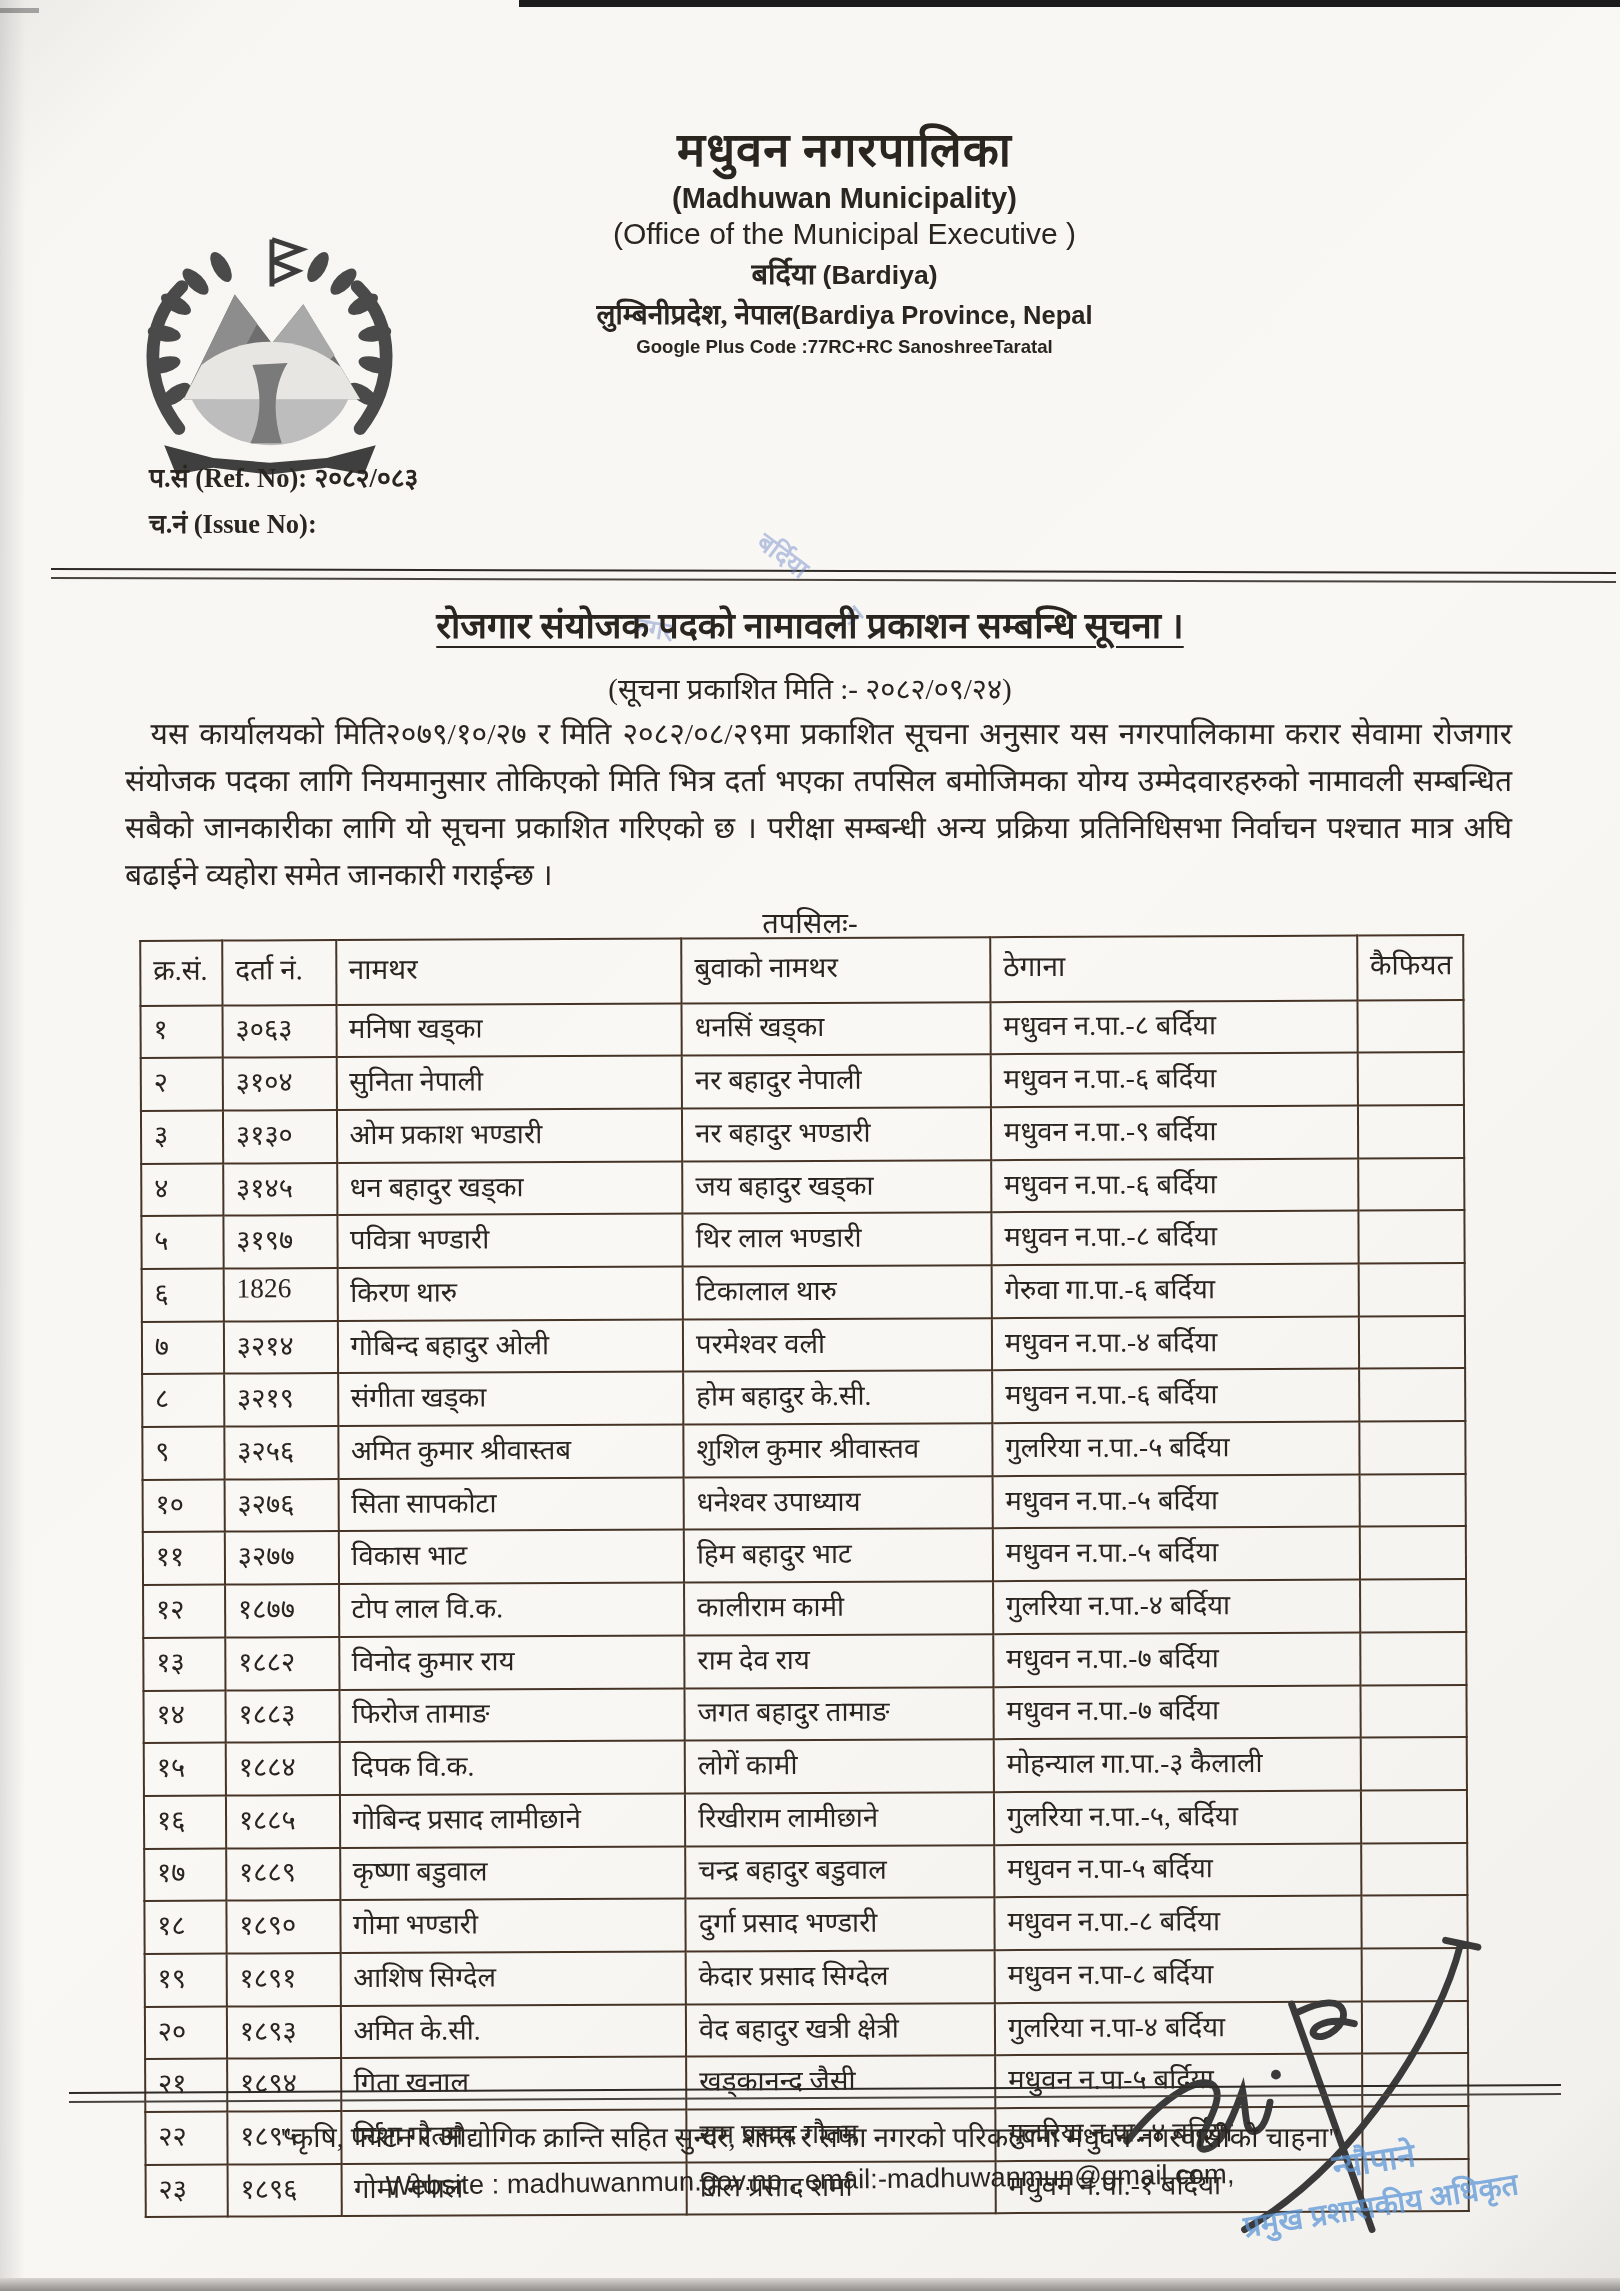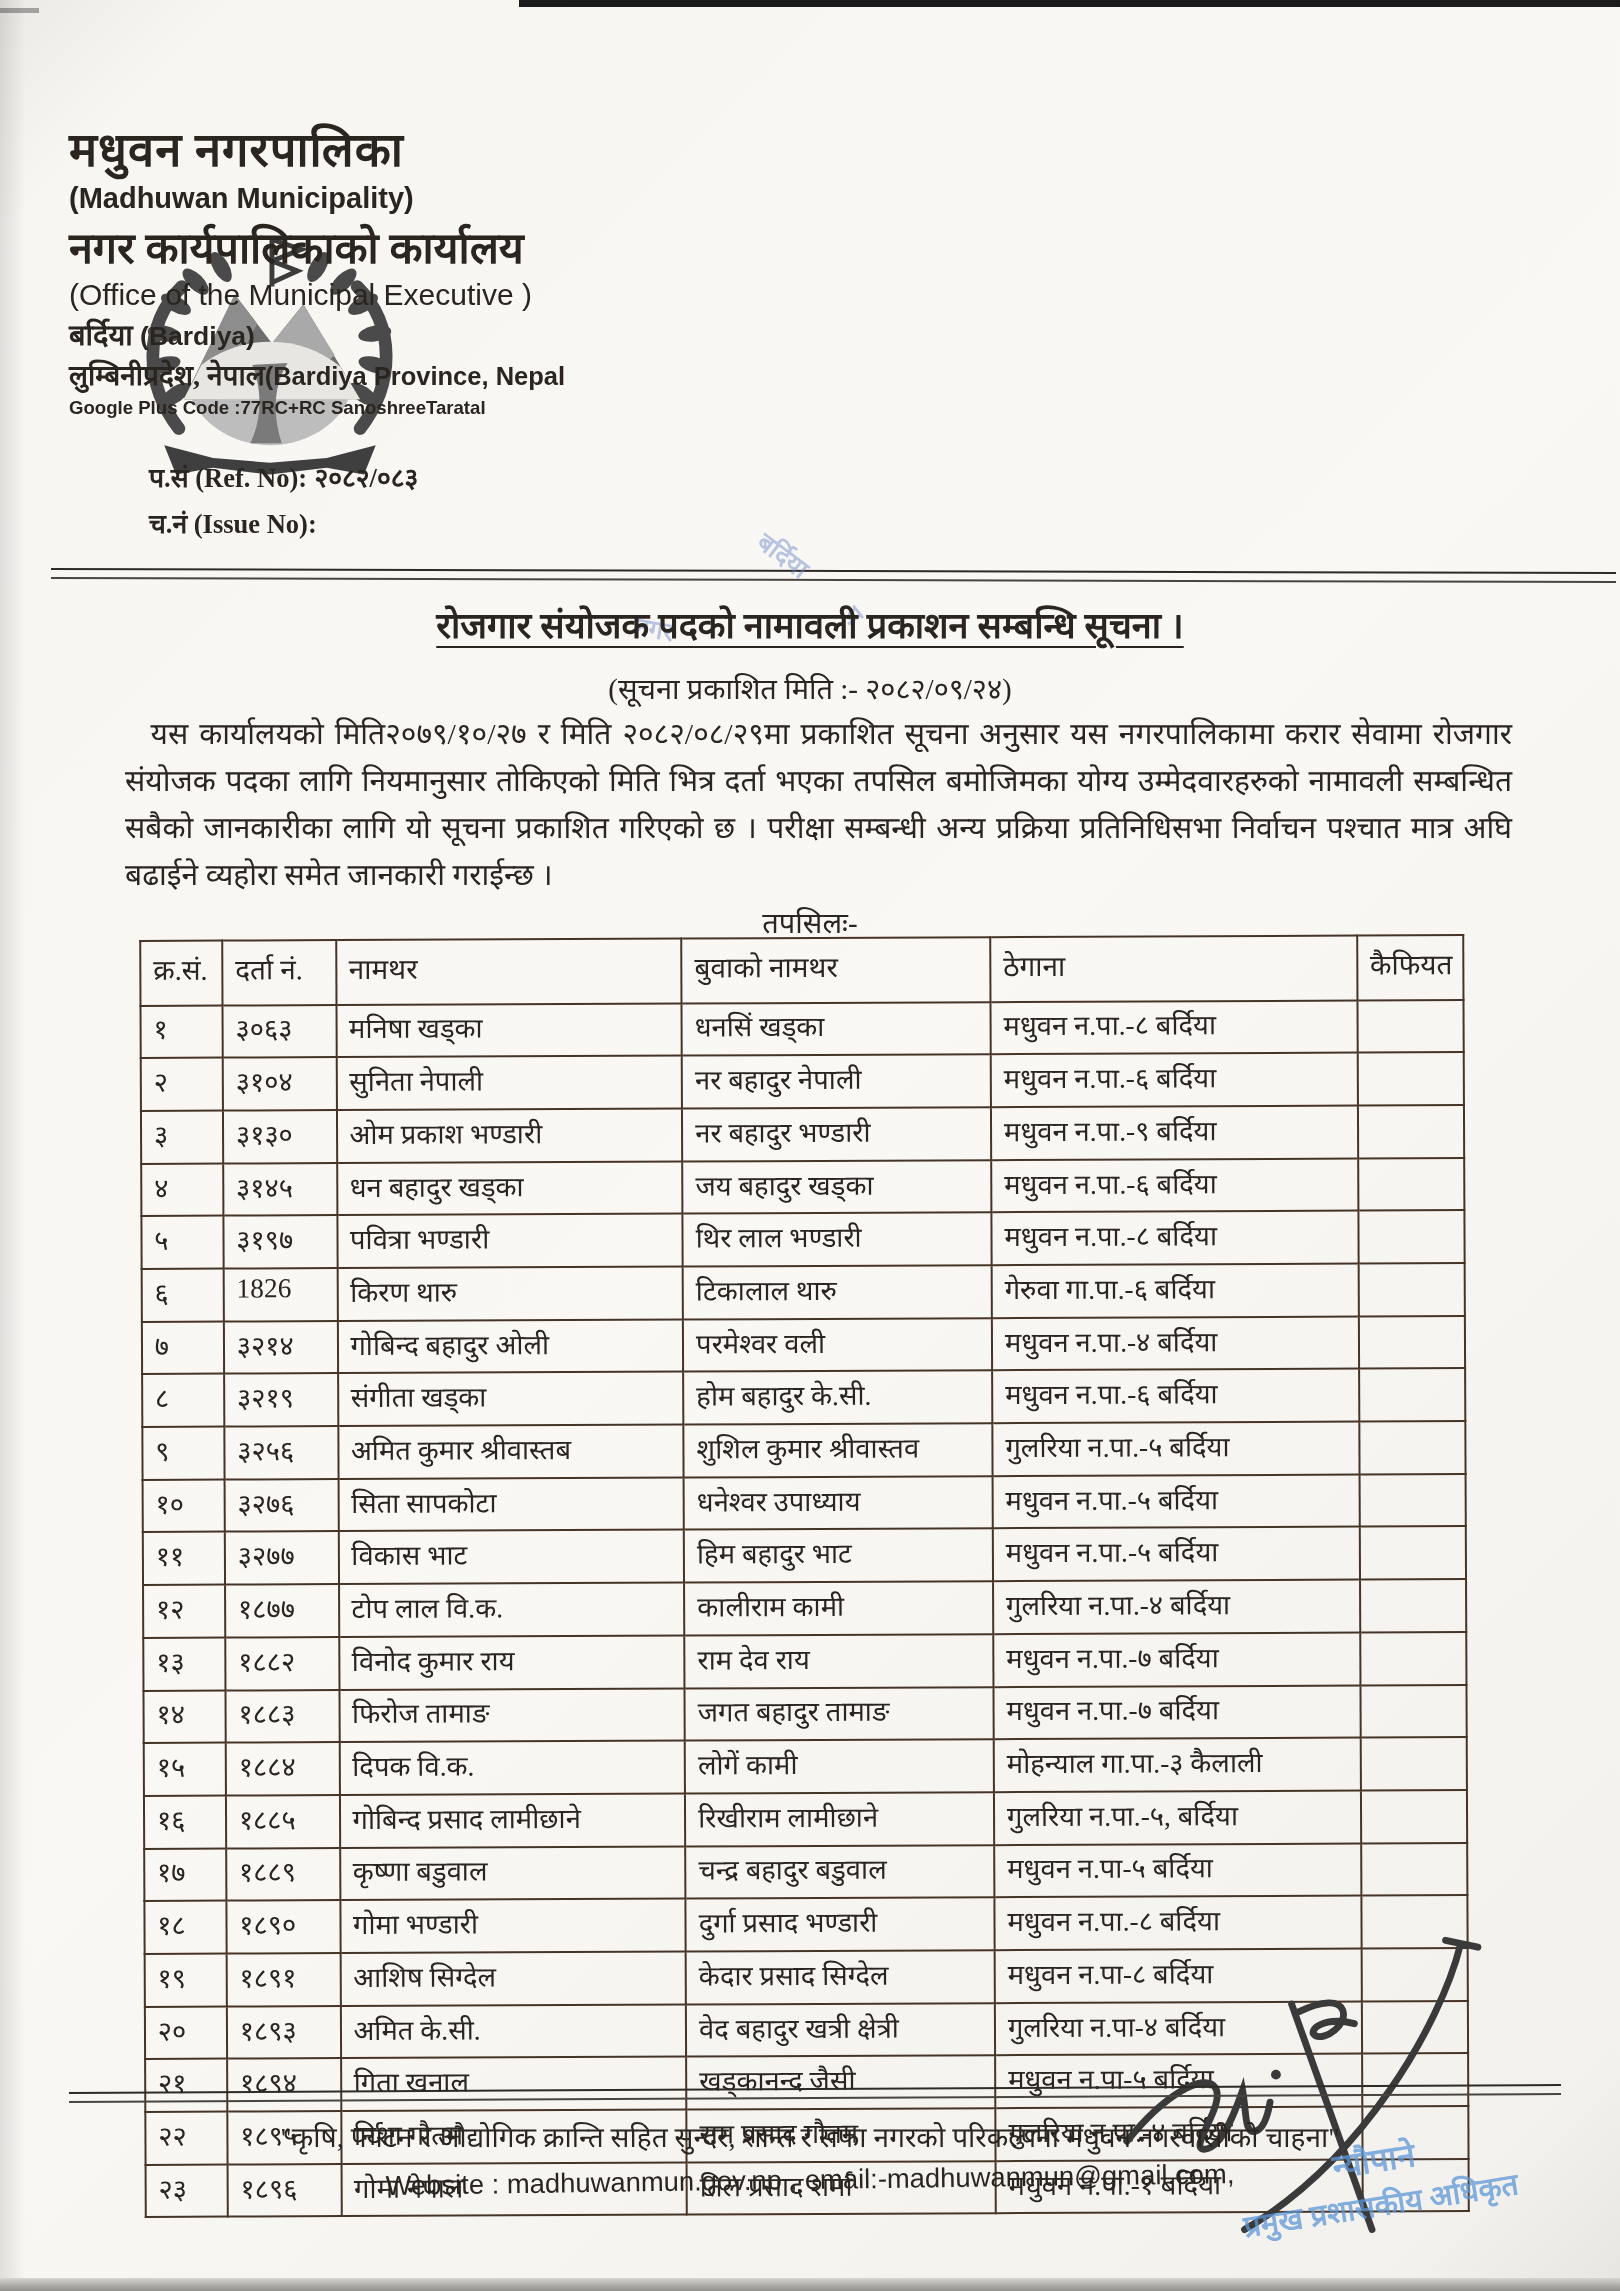--- a/index.html
+++ b/index.html
@@ -8,21 +8,21 @@
     background:linear-gradient(135deg,#eceae7 0%,#f8f6f3 6%,#faf8f5 50%,#f3f1ee 94%,#e7e5e2 100%);
     font-family:"Liberation Serif", serif;
     color:#2b2520;
   }
   .scan-edge-top{position:absolute;top:0;left:519px;right:0;height:6.9px;background:#1c1c1c;}
   .scan-edge-top-left{position:absolute;top:7.8px;left:0;width:39px;height:4.9px;background:#555;opacity:.5;}
   .scan-edge-bottom{position:absolute;bottom:0;left:0;right:0;height:13.7px;background:linear-gradient(#d8d5d1,#8a8885);}
   .scan-shadow-left{position:absolute;top:0;left:0;bottom:0;width:25.5px;background:linear-gradient(90deg,rgba(0,0,0,.10),rgba(0,0,0,0));}
 
   
-  .header-block{position:absolute;top:116px;left:0;width:100%;padding-left:69px;box-sizing:border-box;}
+  .header-block{position:absolute;top:116px;left:0;width:100%;text-align:center;padding-left:69px;box-sizing:border-box;}
   .org-np{font-size:47px;font-weight:bold;letter-spacing:1px;}
   .org-en{font-size:29px;font-weight:bold;font-family:"Liberation Sans",sans-serif;margin-top:2px;}
   .office-np{font-size:43px;font-weight:bold;margin-top:2px;}
   .office-en{font-size:30px;font-weight:normal;font-family:"Liberation Sans",sans-serif;margin-top:2px;}
   .district{font-size:29px;font-weight:bold;margin-top:2px;}
   .district .en{font-family:"Liberation Sans",sans-serif;font-size:26.5px;}
   .province{font-size:28px;font-weight:bold;margin-top:2px;}
   .province .en{font-family:"Liberation Sans",sans-serif;font-size:25.5px;}
   .pluscode{font-size:18.6px;font-weight:bold;font-family:"Liberation Sans",sans-serif;margin-top:3.9px;}
 
@@ -118,21 +118,20 @@
     <path d="M68,185 L228,185 C215,215 180,232 148,232 C116,232 82,215 68,185 Z" fill="#bdbdbd"></path>
     <path d="M130,150 C140,175 140,205 128,230 L160,230 C150,200 152,170 166,148 Z" fill="#7a7a7a"></path>
 
     <path d="M40,232 L90,245 L148,250 L206,245 L256,232 L244,262 L206,255 L148,262 L90,255 L52,262 Z" fill="#3f3f3f"></path>
   </svg>
 </div>
 
 <div class="header-block">
   <div class="org-np">मधुवन नगरपालिका</div>
   <div class="org-en">(Madhuwan Municipality)</div>
-  <div class="office-np">नगर कार्यपालिकाको कार्यालय</div>
   <div class="office-en">(Office of the Municipal Executive )</div>
   <div class="district">
     <span>बर्दिया</span>
     <span class="en">(Bardiya)</span>
   </div>
   <div class="province">
     <span>लुम्बिनीप्रदेश, नेपाल</span><span class="en">(Bardiya Province, Nepal</span>
   </div>
   <div class="pluscode">Google Plus Code :77RC+RC SanoshreeTaratal</div>
 </div>

